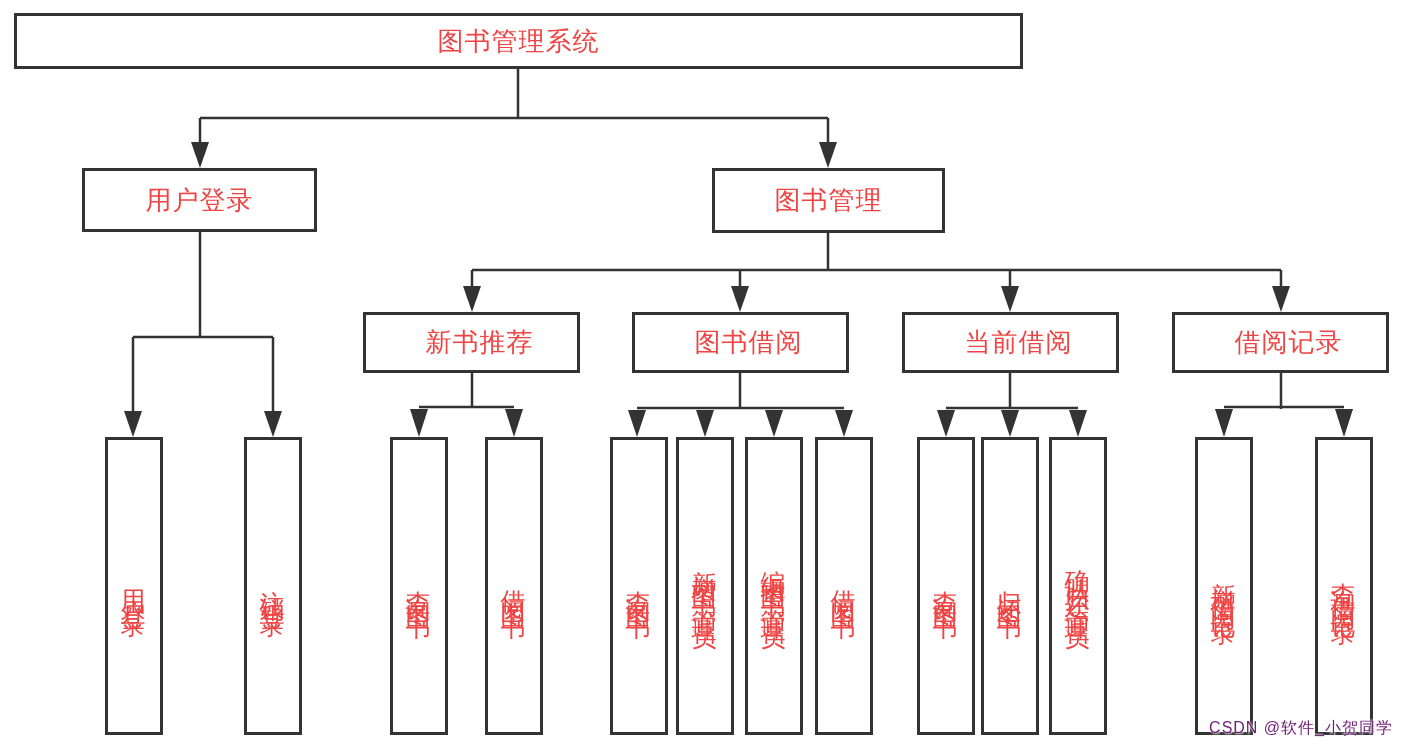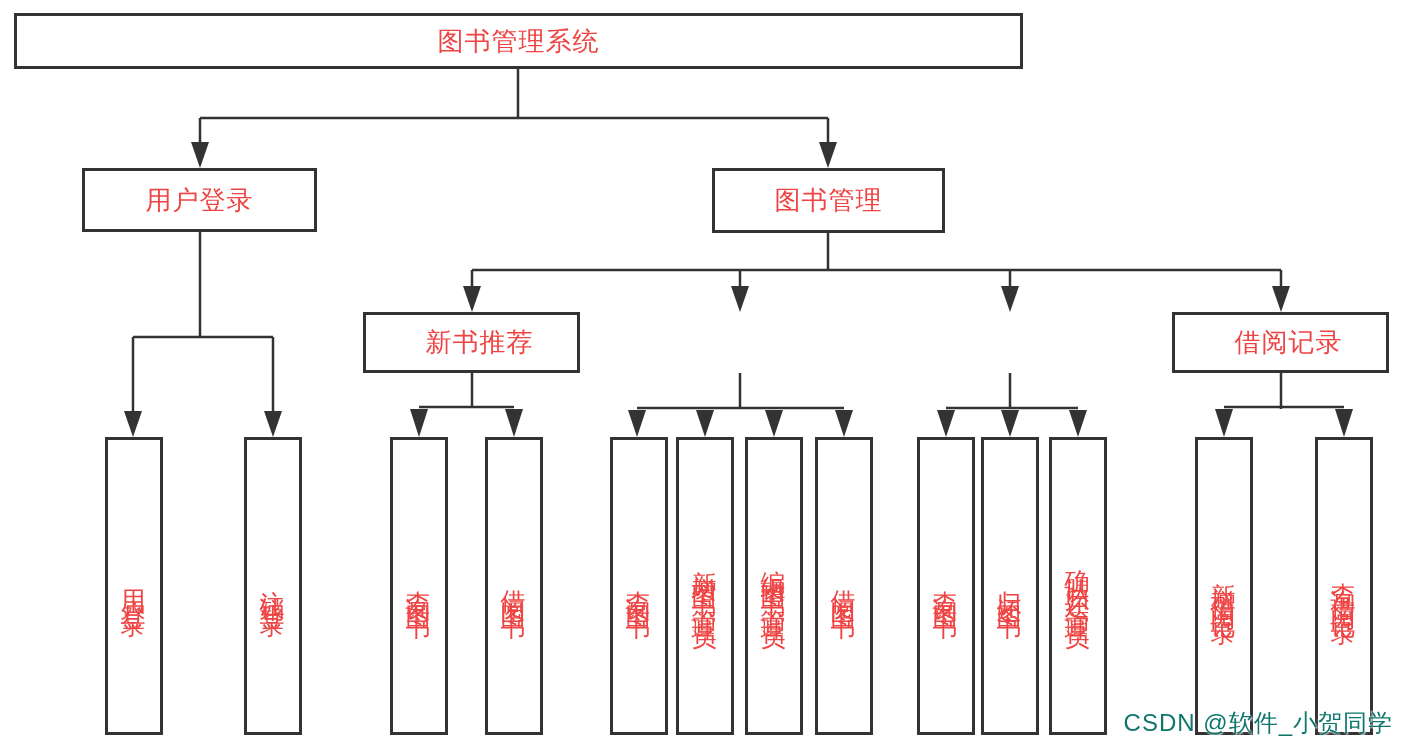--- a/index.html
+++ b/index.html
@@ -55,22 +55,22 @@
   
   .lf-u0 { left: 105px; }  .lf-u1 { left: 244px; }
   .lf-n0 { left: 390px; }  .lf-n1 { left: 485px; }
   .lf-b0 { left: 610px; }  .lf-b1 { left: 676px; }  .lf-b2 { left: 745px; }  .lf-b3 { left: 815px; }
   .lf-c0 { left: 917px; }  .lf-c1 { left: 981px; }  .lf-c2 { left: 1049px; }
   .lf-r0 { left: 1195px; } .lf-r1 { left: 1315px; }
   .watermark {
     position: absolute;
     right: 12px;
     bottom: 8px;
-    font-size: 24px;
-    color: #0f766e;
+    font-size: 16px;
+    color: #701a75;
     letter-spacing: 1px;
     z-index: 5;
     text-shadow: 1px 1px 2px #ffffff, -1px -1px 2px #ffffff;
   }
   .cline { stroke: #333333; stroke-width: 2.5; }
   .ahead { fill: #333333; }
 </style>
 </head>
 <body>
 
@@ -134,20 +134,26 @@
   <div class="node lvl2a">
     <span>用户登录</span>
   </div>
   <div class="node lvl2b">
     <span>图书管理</span>
   </div>
 
   <div class="node lvl3 l3-0">
     <span>新书推荐</span>
   </div>
+  <div class="node lvl3 l3-1">
+    <span>图书借阅</span>
+  </div>
+  <div class="node lvl3 l3-2">
+    <span>当前借阅</span>
+  </div>
   <div class="node lvl3 l3-3">
     <span>借阅记录</span>
   </div>
 
   <div class="node leaf lf-u0">
     <span>用户登录</span>
   </div>
   <div class="node leaf lf-u1">
     <span>注销登录</span>
   </div>

